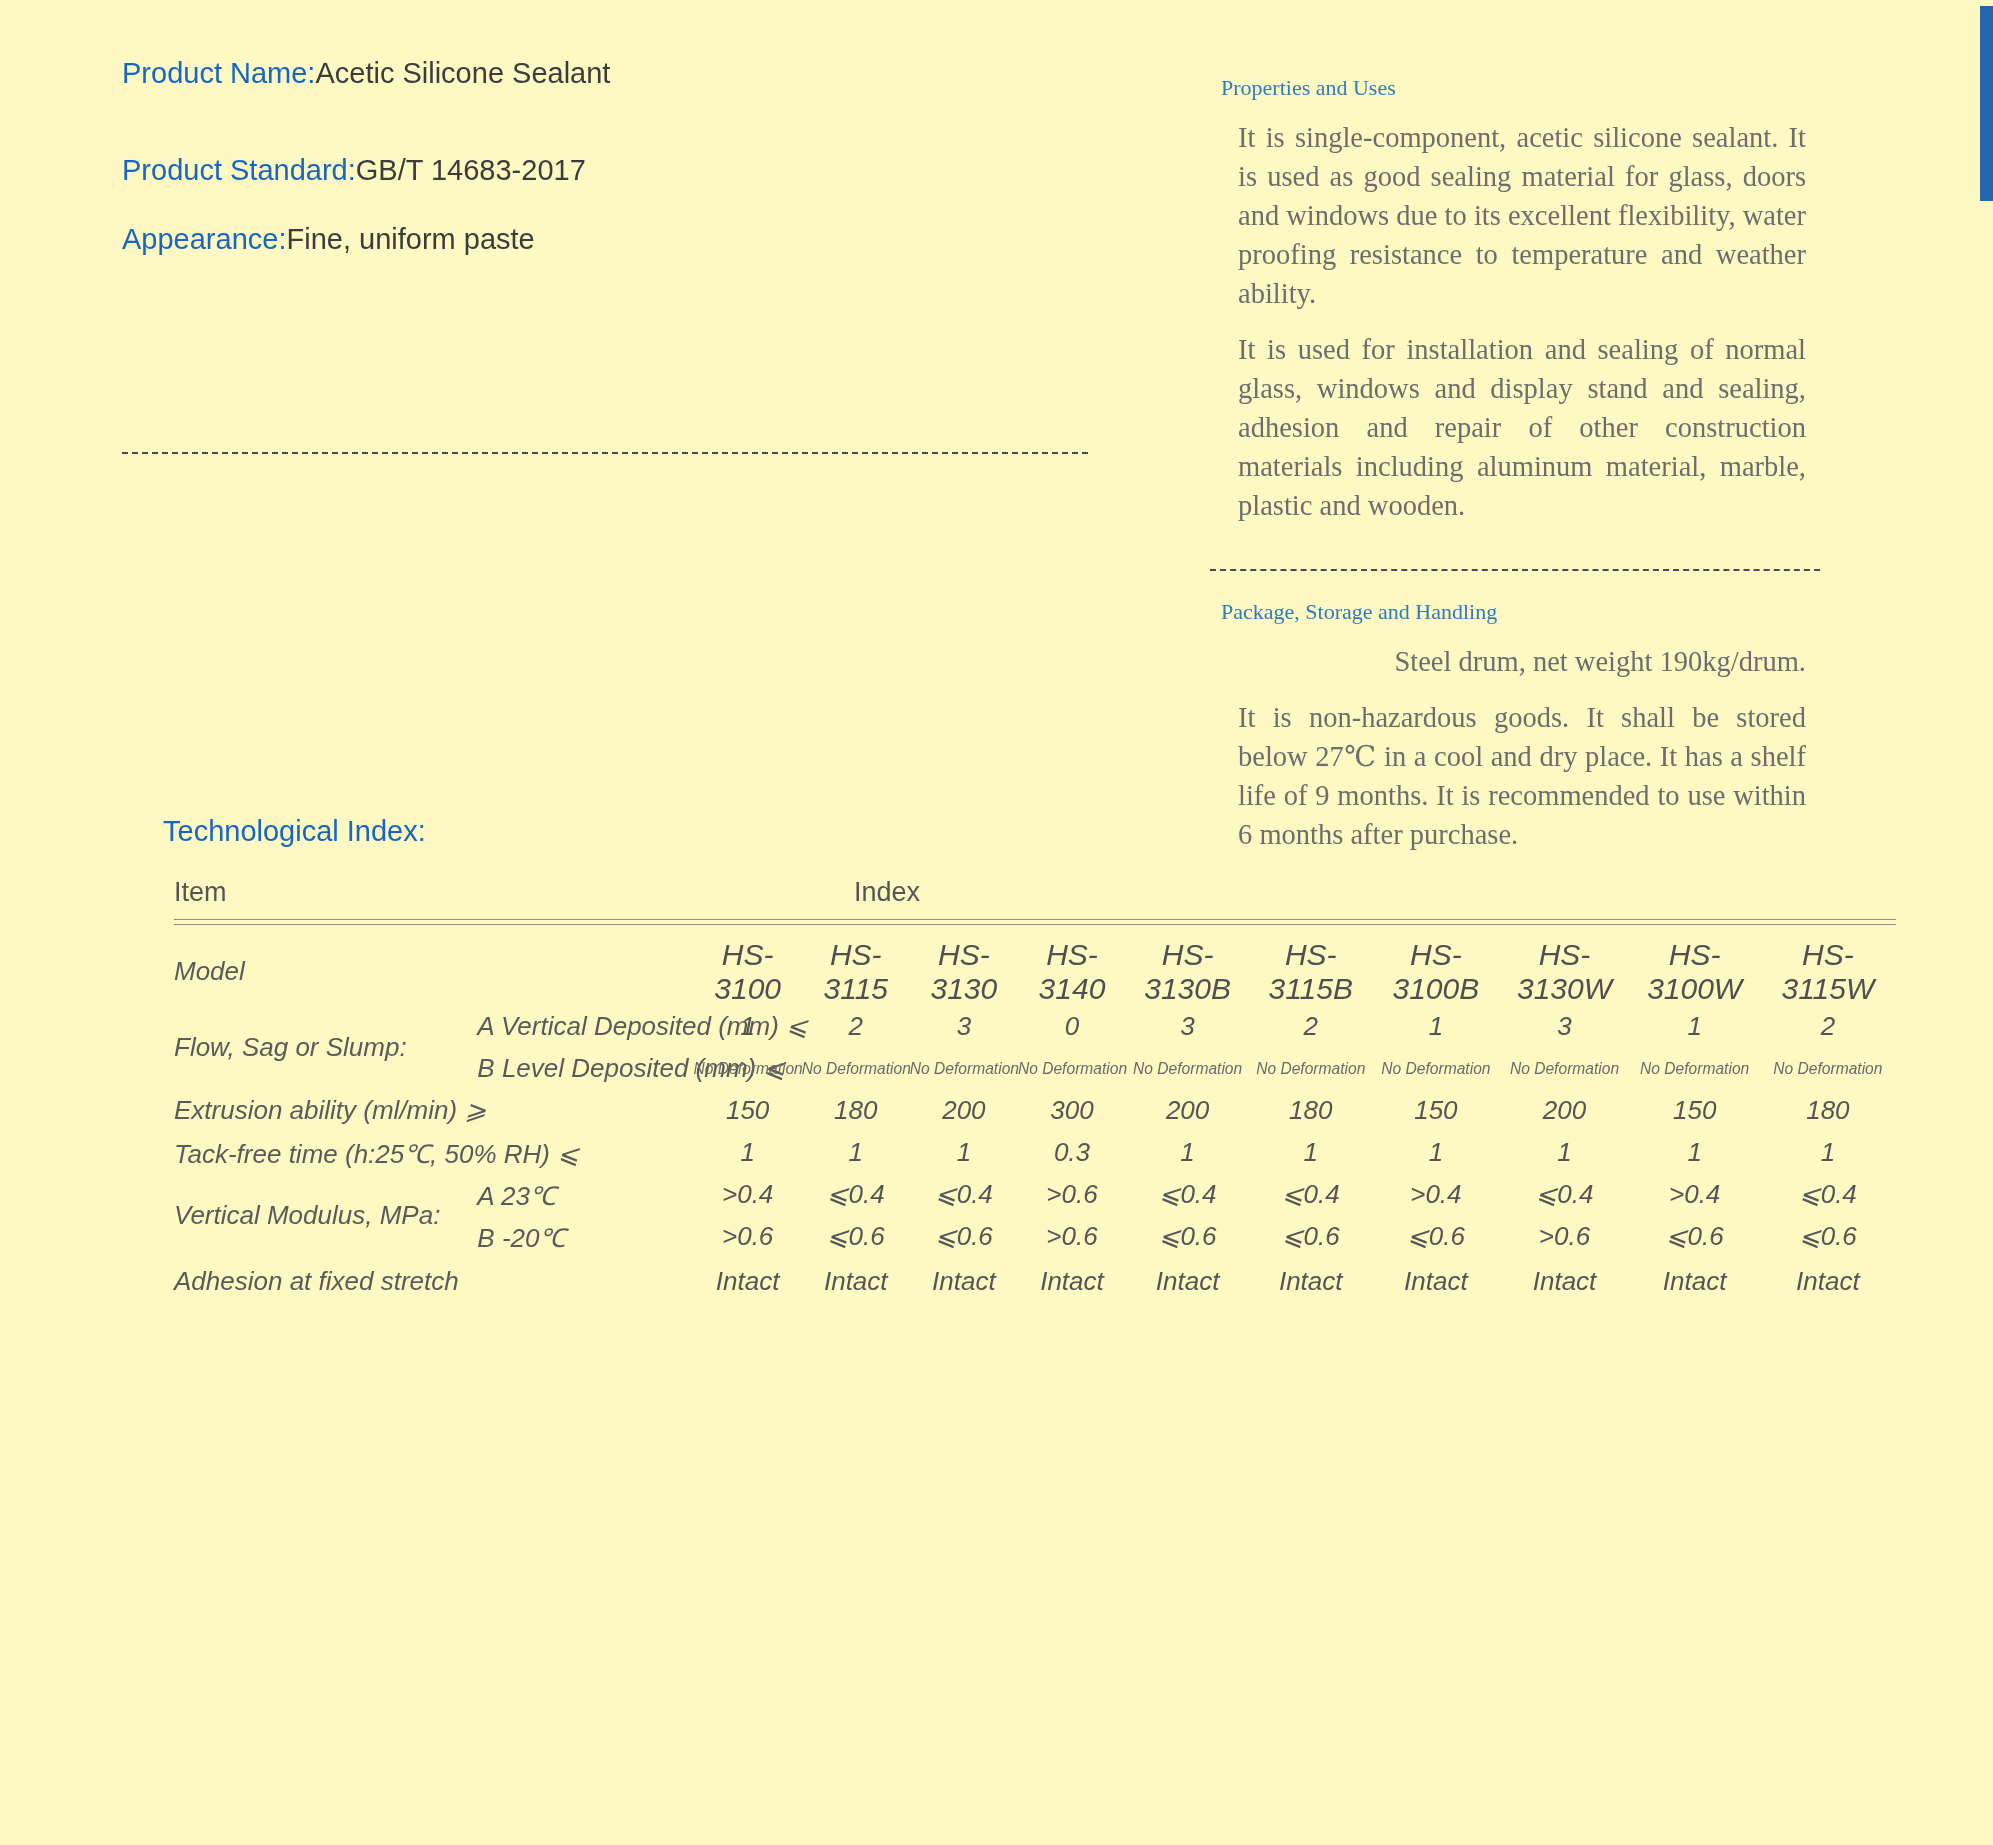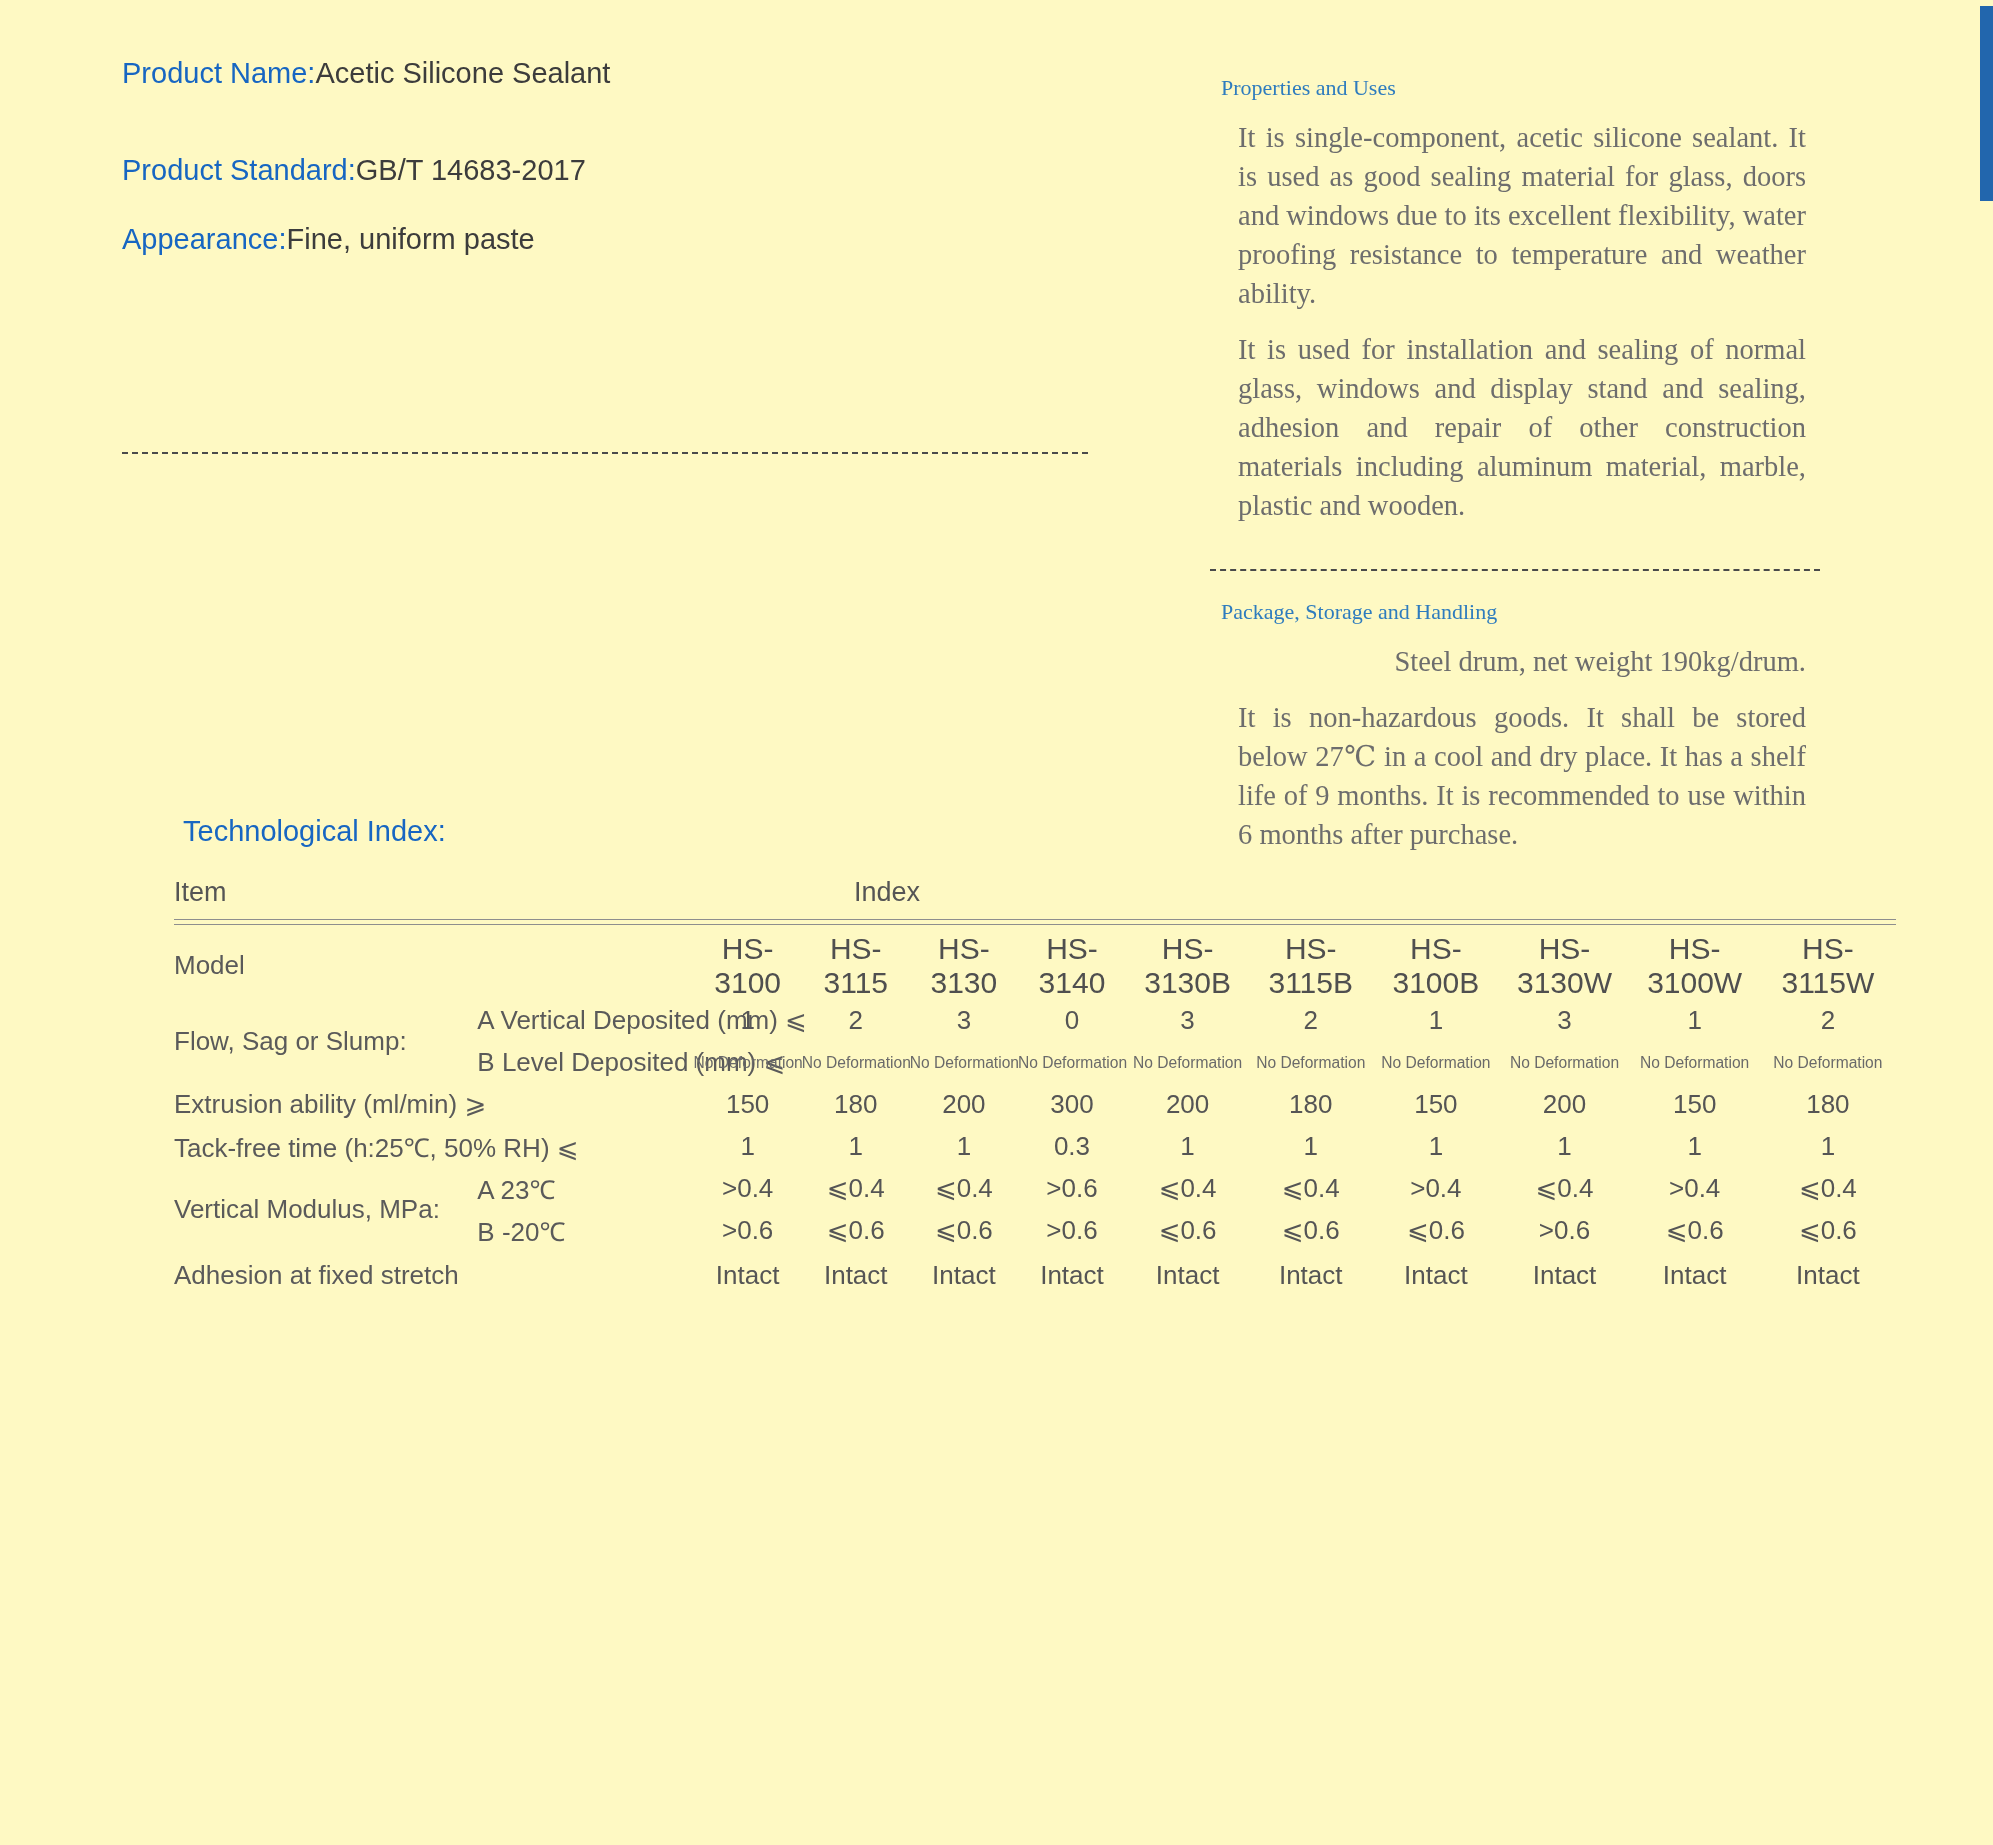--- a/index.html
+++ b/index.html
@@ -22,29 +22,29 @@
 
   
   .serif-col{font-family:"Liberation Serif","DejaVu Serif",serif;}
   .props{position:absolute;left:1221px;top:75px;width:602px;}
   .serif-h{color:#2e7cbe;font-size:22px;font-weight:400;margin:0 0 7.3px 0;}
   .serif-p{color:#6d6d6d;font-size:28.5px;line-height:39px;text-align:justify;margin:17px;}
   .pkg{position:absolute;left:1221px;top:599px;width:602px;}
   .pkg .line1{text-align:right;}
 
   
-  .tech-h{position:absolute;left:163px;top:815px;font-size:29px;color:#1766c2;margin-left:20px;}
+  .tech-h{position:absolute;left:163px;top:815px;font-size:29px;color:#1766c2;}
 
   
   .tblwrap{position:absolute;left:174px;top:871px;width:1722px;}
   .tbl-head{position:relative;height:48px;font-size:27px;color:#555;}
   .tbl-head .item{position:absolute;left:0;top:5.5px;}
   .tbl-head .index{position:absolute;left:680px;top:5.5px;text-align:center;}
   .dbl-line{border-top:1.8px solid #8e8e8e;border-bottom:1.8px solid #8e8e8e;height:3.7px;}
-  table.tech{border-collapse:collapse;table-layout:fixed;width:1722px;margin-top:7px;}
+  table.tech{border-collapse:collapse;table-layout:fixed;width:1722px;margin-top:13px;font-style:italic;}
   table.tech td{padding:0;vertical-align:middle;}
   td.val{text-align:center;font-size:26px;color:#555;}
   td.val.small{font-size:15.6px;color:#6a6a6a;white-space:nowrap;}
   td.val.model{font-size:30px;color:#4f4f4f;}
   td.lbl{text-align:left;font-size:26px;color:#5a5a5a;white-space:nowrap;}
   tr.r-model td{height:59px;}
   table.tech tr td{height:42px;}
   table.tech tr:last-child td{height:48px;}
 </style>
 </head>

